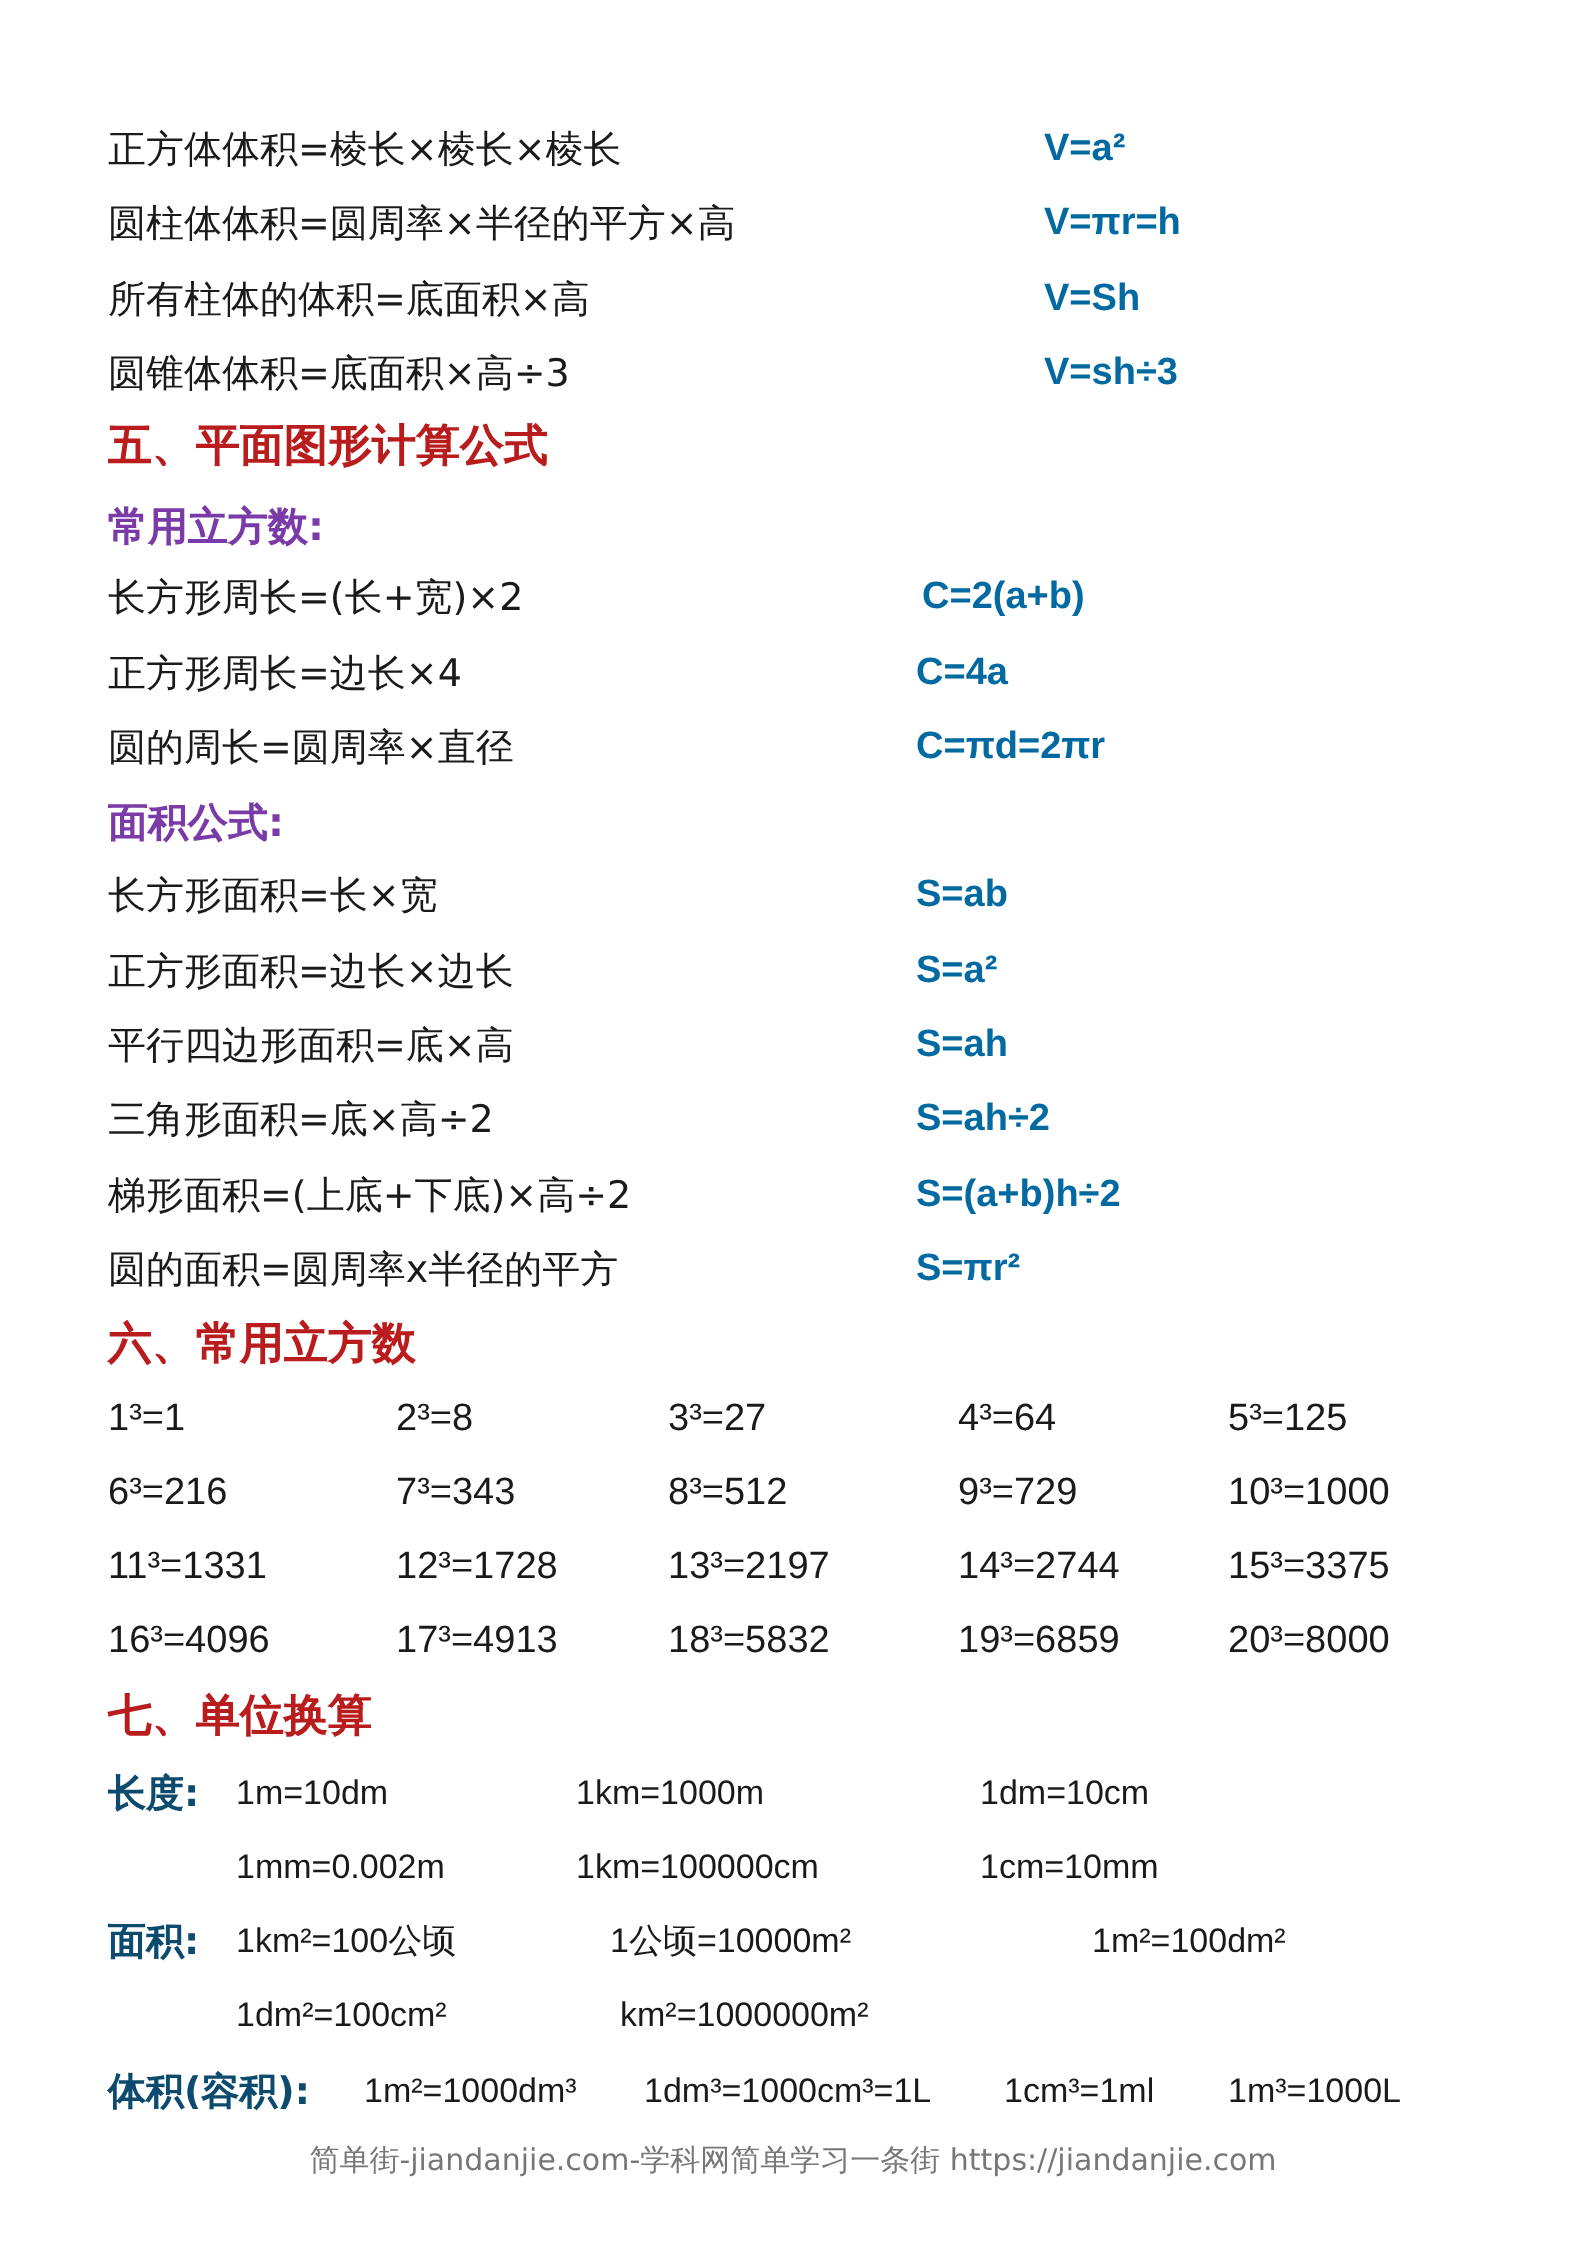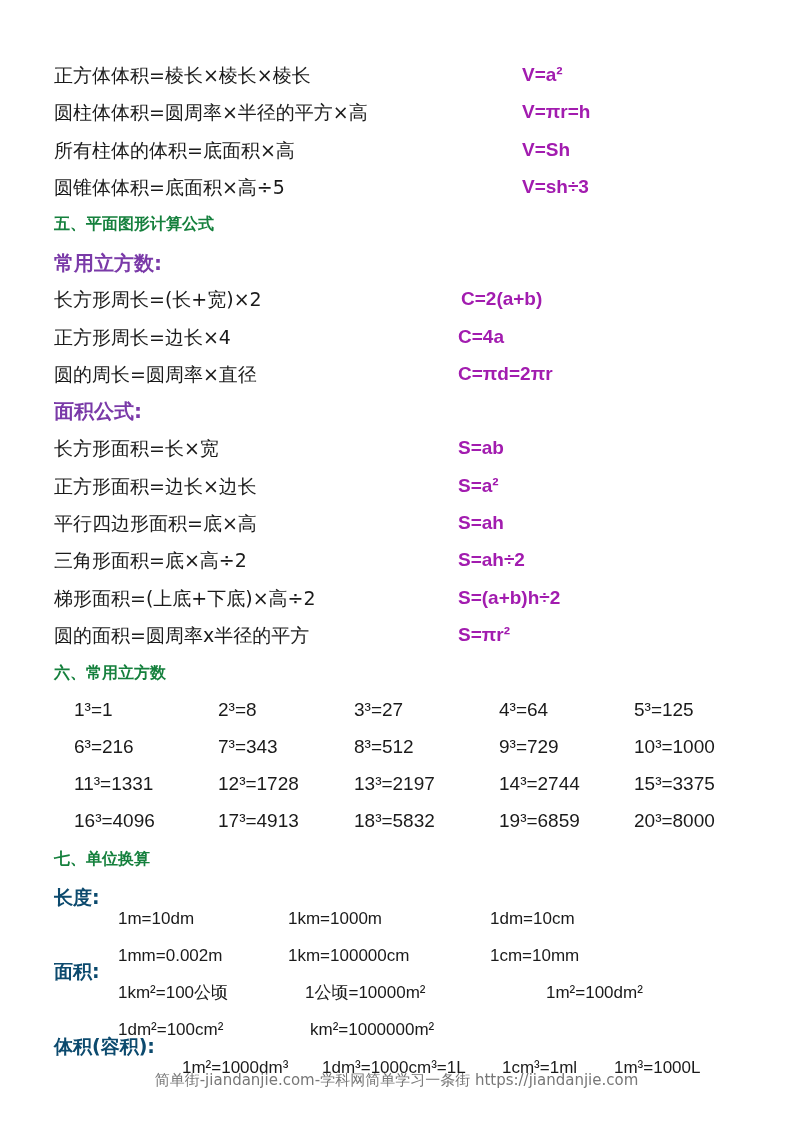--- a/index.html
+++ b/index.html
@@ -1,43 +1,43 @@
 <!DOCTYPE html>
 <html><head>
 <meta charset="utf-8">
 <style>
   html, body { margin:0; padding:0; background:#ffffff; }
   body { width:793px; height:1122px; position:relative; overflow:hidden;
          font-family:"DejaVu Sans","Liberation Sans",sans-serif; color:#1a1a1a; }
   .row { position:absolute; left:54px; height:36px; line-height:36px; font-size:19px; white-space:nowrap; }
-  .formula { position:absolute; font-family:"Liberation Sans","DejaVu Sans",sans-serif; font-weight:bold; color:#a21caf; font-size:19px; }
-  .h-blue { position:absolute; left:54px; font-size:16px; font-weight:bold; color:#15803d; line-height:36px; }
+  .formula { position:absolute; font-family:"Liberation Sans","DejaVu Sans",sans-serif; font-weight:bold; color:#0369a1; font-size:19px; }
+  .h-blue { position:absolute; left:54px; font-size:22px; font-weight:bold; color:#b91c1c; line-height:36px; }
   .h-purple { position:absolute; left:54px; font-size:20px; font-weight:bold; color:#7a3aa8; line-height:36px; }
-  .cube { position:absolute; font-family:"Liberation Sans","DejaVu Sans",sans-serif; font-size:19px; line-height:36px;margin-left:20px; }
-  .unit { position:absolute; font-family:"Liberation Sans","DejaVu Sans",sans-serif; font-size:17px; line-height:36px; white-space:nowrap;margin-top:22px; }
+  .cube { position:absolute; font-family:"Liberation Sans","DejaVu Sans",sans-serif; font-size:19px; line-height:36px; }
+  .unit { position:absolute; font-family:"Liberation Sans","DejaVu Sans",sans-serif; font-size:17px; line-height:36px; white-space:nowrap; }
   .lbl { position:absolute; left:54px; font-size:19px; font-weight:bold; color:#0c4a6e; line-height:36px; white-space:nowrap; }
   .footer { position:absolute; left:0; width:793px; top:1068px; text-align:center; font-size:15px; color:#777; line-height:24px; }
 </style>
 </head>
 <body>
 
 <div>
   <div class="row" style="top:57px">正方体体积=棱长×棱长×棱长</div>
   <div class="formula" style="left:522px;top:64px">V=a²</div>
 </div>
 <div>
   <div class="row" style="top:94px">圆柱体体积=圆周率×半径的平方×高</div>
   <div class="formula" style="left:522px;top:101px">V=πr=h</div>
 </div>
 <div>
   <div class="row" style="top:132px">所有柱体的体积=底面积×高</div>
   <div class="formula" style="left:522px;top:139px">V=Sh</div>
 </div>
 <div>
-  <div class="row" style="top:169px">圆锥体体积=底面积×高÷5</div>
+  <div class="row" style="top:169px">圆锥体体积=底面积×高÷3</div>
   <div class="formula" style="left:522px;top:176px">V=sh÷3</div>
 </div>
 
 <div class="h-blue" style="top:206px">五、平面图形计算公式</div>
 <div class="h-purple" style="top:245px">常用立方数:</div>
 
 <div class="row" style="top:281px">长方形周长=(长+宽)×2</div>
 <div class="formula" style="left:461px;top:288px">C=2(a+b)</div>
 <div class="row" style="top:319px">正方形周长=边长×4</div>
 <div class="formula" style="left:458px;top:326px">C=4a</div>

